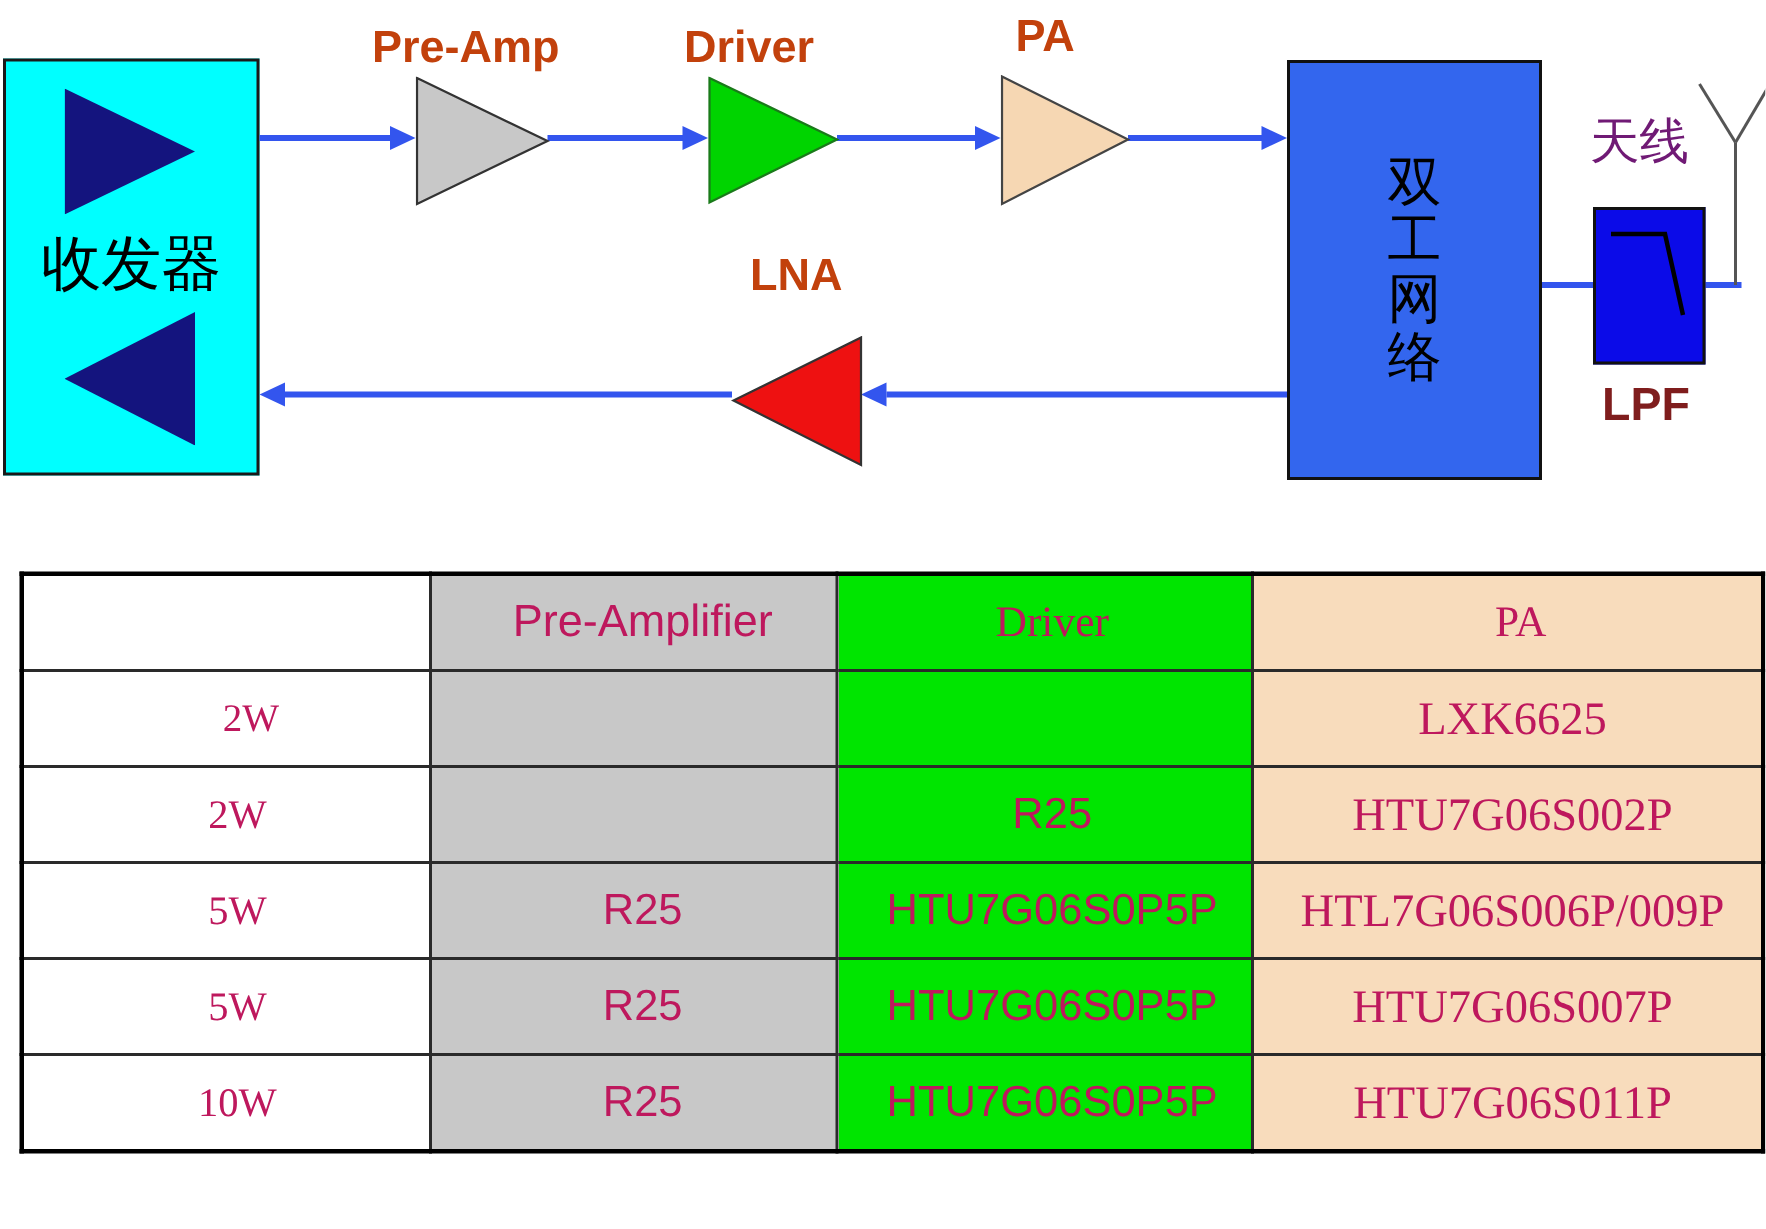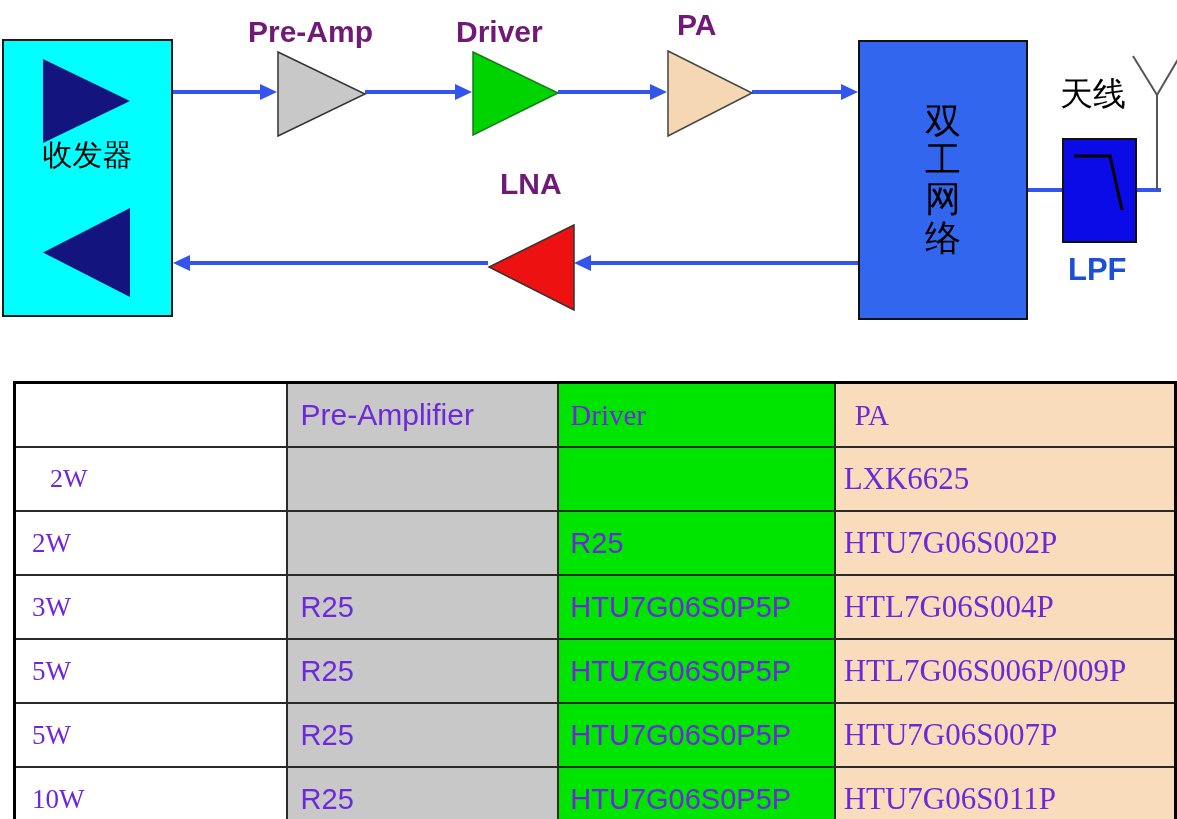--- a/index.html
+++ b/index.html
@@ -4,76 +4,76 @@
 <style>
   html,body { margin:0; padding:0; background:#fff; }
   .stage {
     position:relative; width:1177px; height:819px; background:#fff;
     font-family:"Liberation Sans", sans-serif; overflow:hidden;
   }
   .abs { position:absolute; }
 
   
   .blocklabel {
-    position:absolute; font-weight:bold; font-size:30px; color:#701a75;
+    position:absolute; font-weight:bold; font-size:30px; color:#c2410c;
     white-space:nowrap;
   }
   .sig { position:absolute; height:4px; background:#3355ee; }
   .ah-r { position:absolute; width:0; height:0;
           border-top:8px solid transparent; border-bottom:8px solid transparent;
           border-left:17px solid #3355ee; }
   .ah-l { position:absolute; width:0; height:0;
           border-top:8px solid transparent; border-bottom:8px solid transparent;
           border-right:17px solid #3355ee; }
 
   .tx-box {
     position:absolute; left:2px; top:39px; width:167px; height:274px;
     background:#00ffff; border:2px solid #1a1a1a;
   }
   .tx-tri { position:absolute; background:#14147e; }
   .tx-tri.fwd  { left:39px; top:18px;  width:87px; height:84px;
                  clip-path:polygon(0 0, 100% 50%, 0 100%); }
   .tx-tri.rev  { left:39px; top:167px; width:87px; height:89px;
                  clip-path:polygon(100% 0, 0 50%, 100% 100%); }
   .tx-label {
-    position:absolute; left:0; top:94px; width:100%; text-align:center;
-    font-family:"Liberation Serif", serif; font-size:30px; color:#000;
+    position:absolute; left:0; top:107px; width:100%; text-align:center;
+    font-family:"Liberation Serif", serif; font-size:40px; color:#000;
   }
 
   .duplexer-box {
     position:absolute; left:858px; top:40px; width:166px; height:276px;
     background:#3366ee; border:2px solid #111;
     display:flex; flex-direction:column; align-items:center; justify-content:center;
   }
   .duplexer-box span {
     display:block; font-family:"Liberation Serif", serif; font-size:36px;
     line-height:39px; color:#000;
   }
 
   .lpf-box {
     position:absolute; left:1062px; top:138px; width:71px; height:101px;
     background:#0b0be8; border:2px solid #111;
   }
   .antenna-label {
     position:absolute; left:1060px; top:72px;
-    font-family:Liberation Mono, monospace; font-size:33px; color:#000000;
+    font-family:Liberation Mono, monospace; font-size:33px; color:#701a75;
   }
   .lpf-label { position:absolute; left:1068px; top:252px;
-    font-weight:bold; font-size:31px; color:#1d4ed8; }
+    font-weight:bold; font-size:31px; color:#7f1d1d; }
 
   
   table.parts {
     position:absolute; left:13px; top:381px;
     border-collapse:collapse; table-layout:fixed;
     border:3px solid #000;
   }
   table.parts td, table.parts th {
     border:2px solid #2a2a2a; height:60px; overflow:hidden;
-    text-align:left; vertical-align:middle; white-space:nowrap;
-    font-weight:normal; color:#6d28d9;
+    text-align:center; vertical-align:middle; white-space:nowrap;
+    font-weight:normal; color:#be185d;
   }
   .col-power  { width:271px; background:#ffffff;
     font-family:"Liberation Serif", serif; font-size:27px; padding-left:16px;margin-top:16px; }
   .col-pre    { width:271px; background:#c8c8c8;
     font-family:"Liberation Sans", sans-serif; font-size:29px; padding-left:13px; }
   .col-drv    { width:270px; background:#00e500;
     font-family:"Liberation Sans", sans-serif; font-size:29px; padding-left:11px; }
   .col-pa     { width:327px; background:#f8dcbc;
     font-family:"Liberation Serif", serif; font-size:31px; padding-left:8px; }
   th.col-pre  { font-weight:bold; font-size:30px; }
@@ -168,26 +168,20 @@
         <td class="col-drv"></td>
         <td class="col-pa">LXK6625</td>
       </tr>
       <tr>
         <td class="col-power">2W</td>
         <td class="col-pre"></td>
         <td class="col-drv">R25</td>
         <td class="col-pa">HTU7G06S002P</td>
       </tr>
       <tr>
-        <td class="col-power">3W</td>
-        <td class="col-pre">R25</td>
-        <td class="col-drv">HTU7G06S0P5P</td>
-        <td class="col-pa">HTL7G06S004P</td>
-      </tr>
-      <tr>
         <td class="col-power">5W</td>
         <td class="col-pre">R25</td>
         <td class="col-drv">HTU7G06S0P5P</td>
         <td class="col-pa">HTL7G06S006P/009P</td>
       </tr>
       <tr>
         <td class="col-power">5W</td>
         <td class="col-pre">R25</td>
         <td class="col-drv">HTU7G06S0P5P</td>
         <td class="col-pa">HTU7G06S007P</td>

